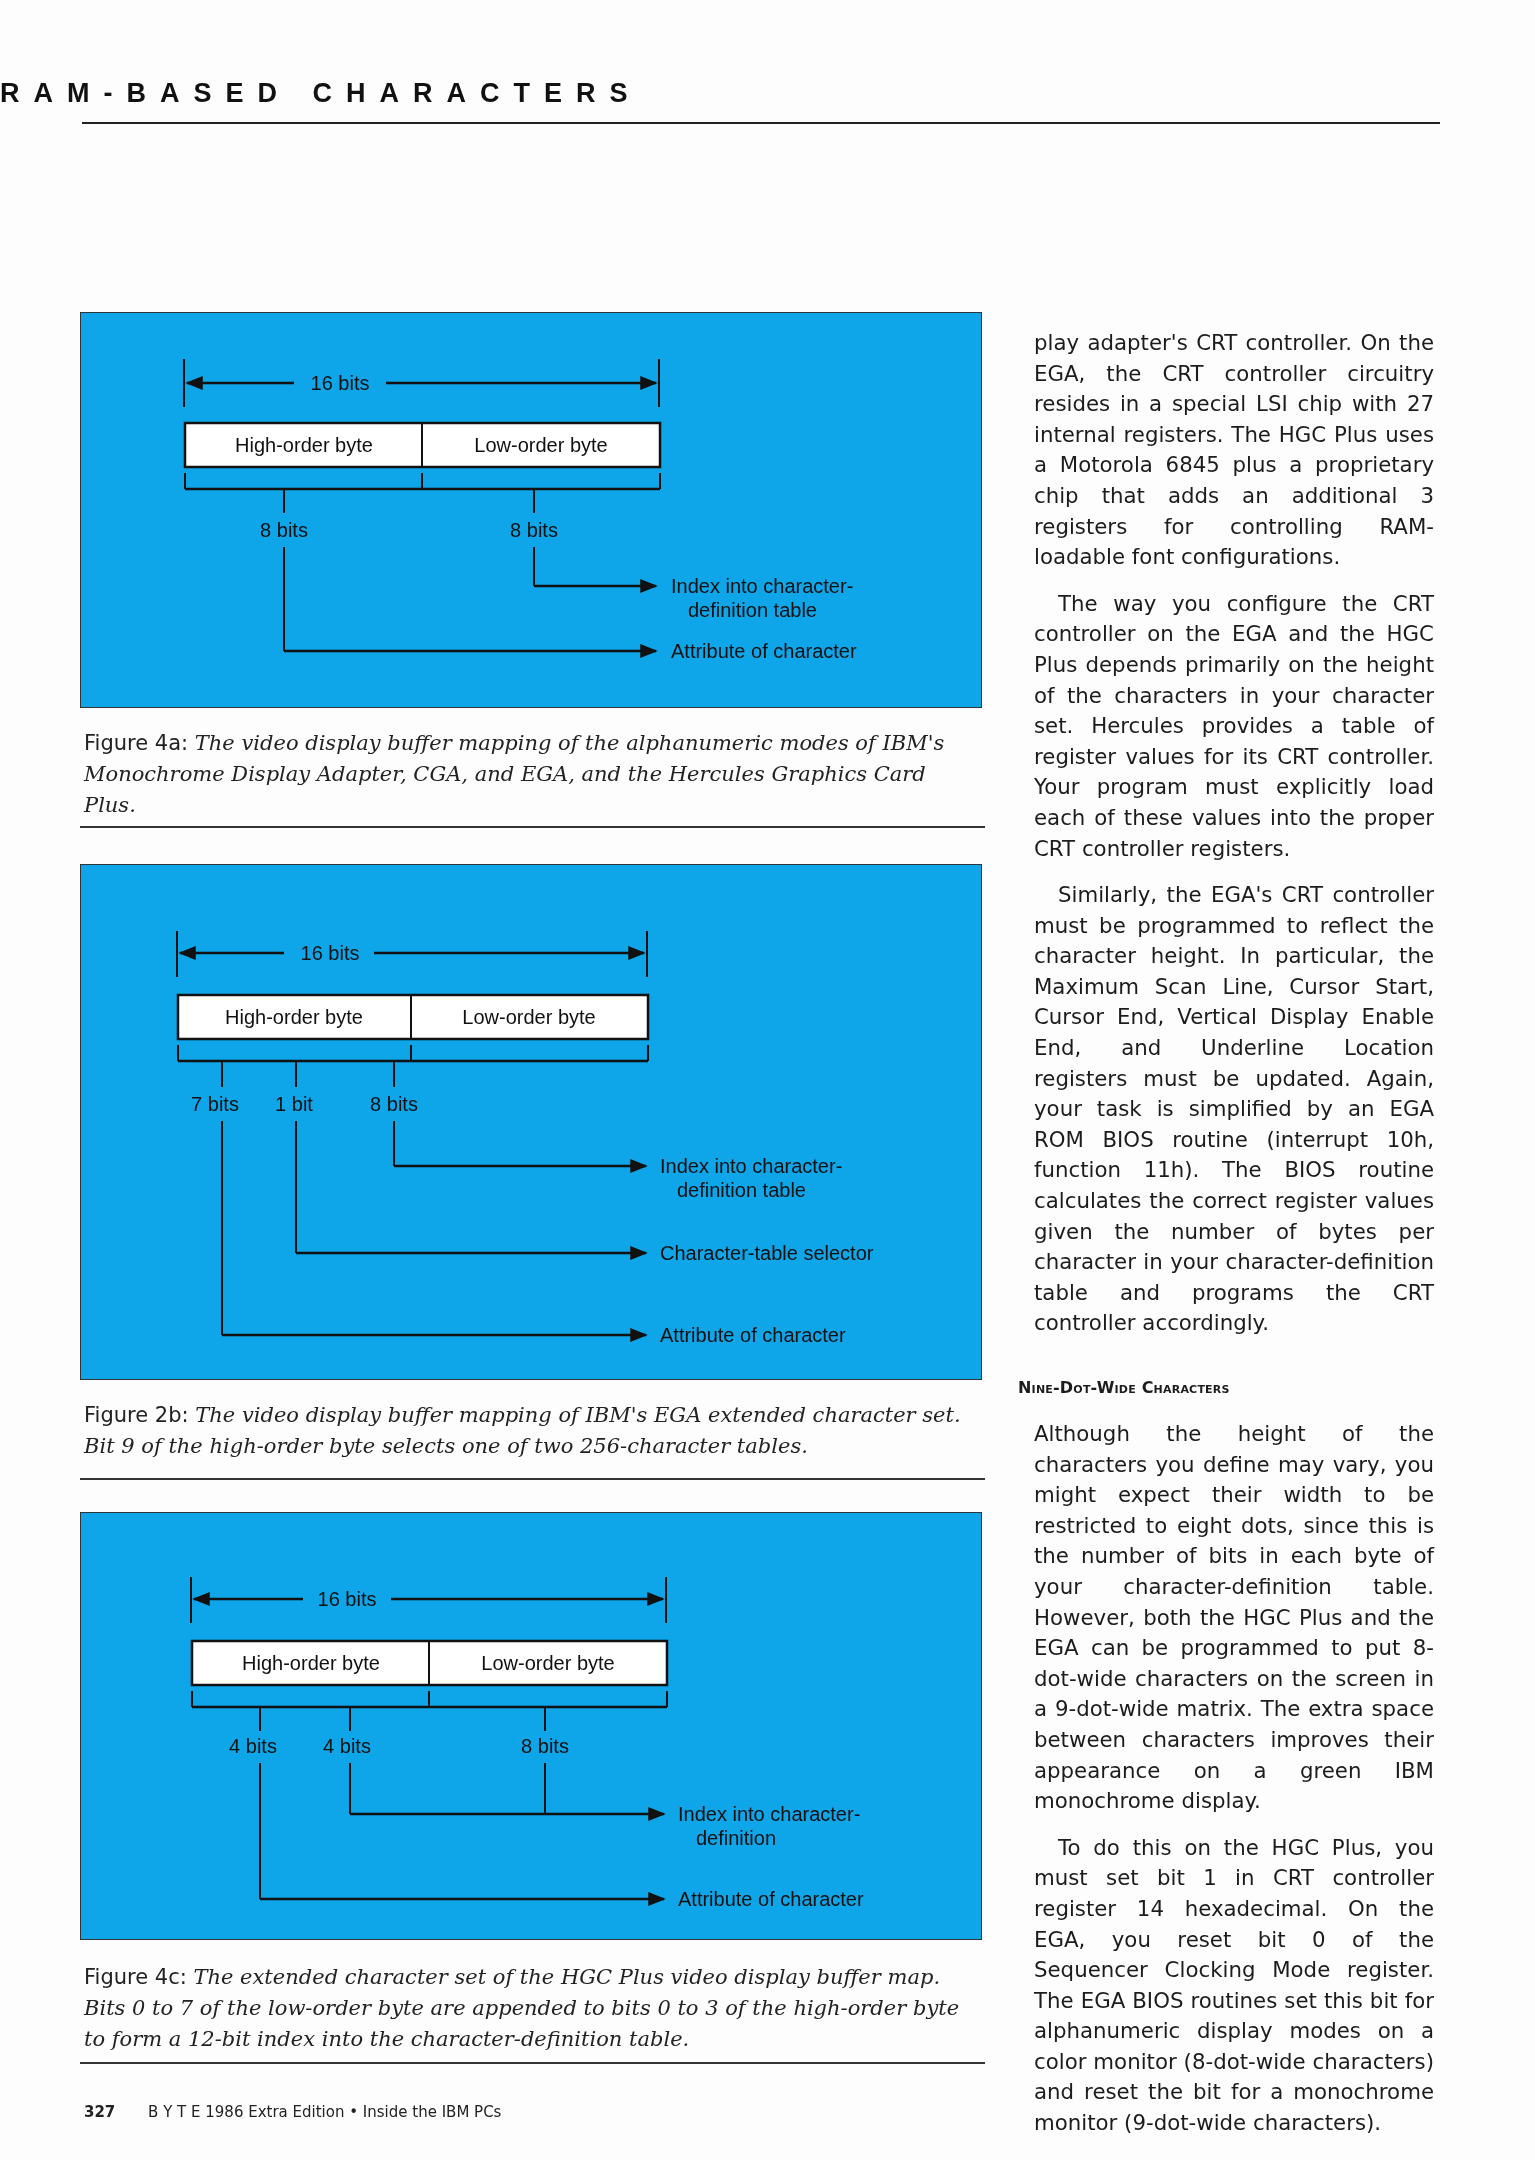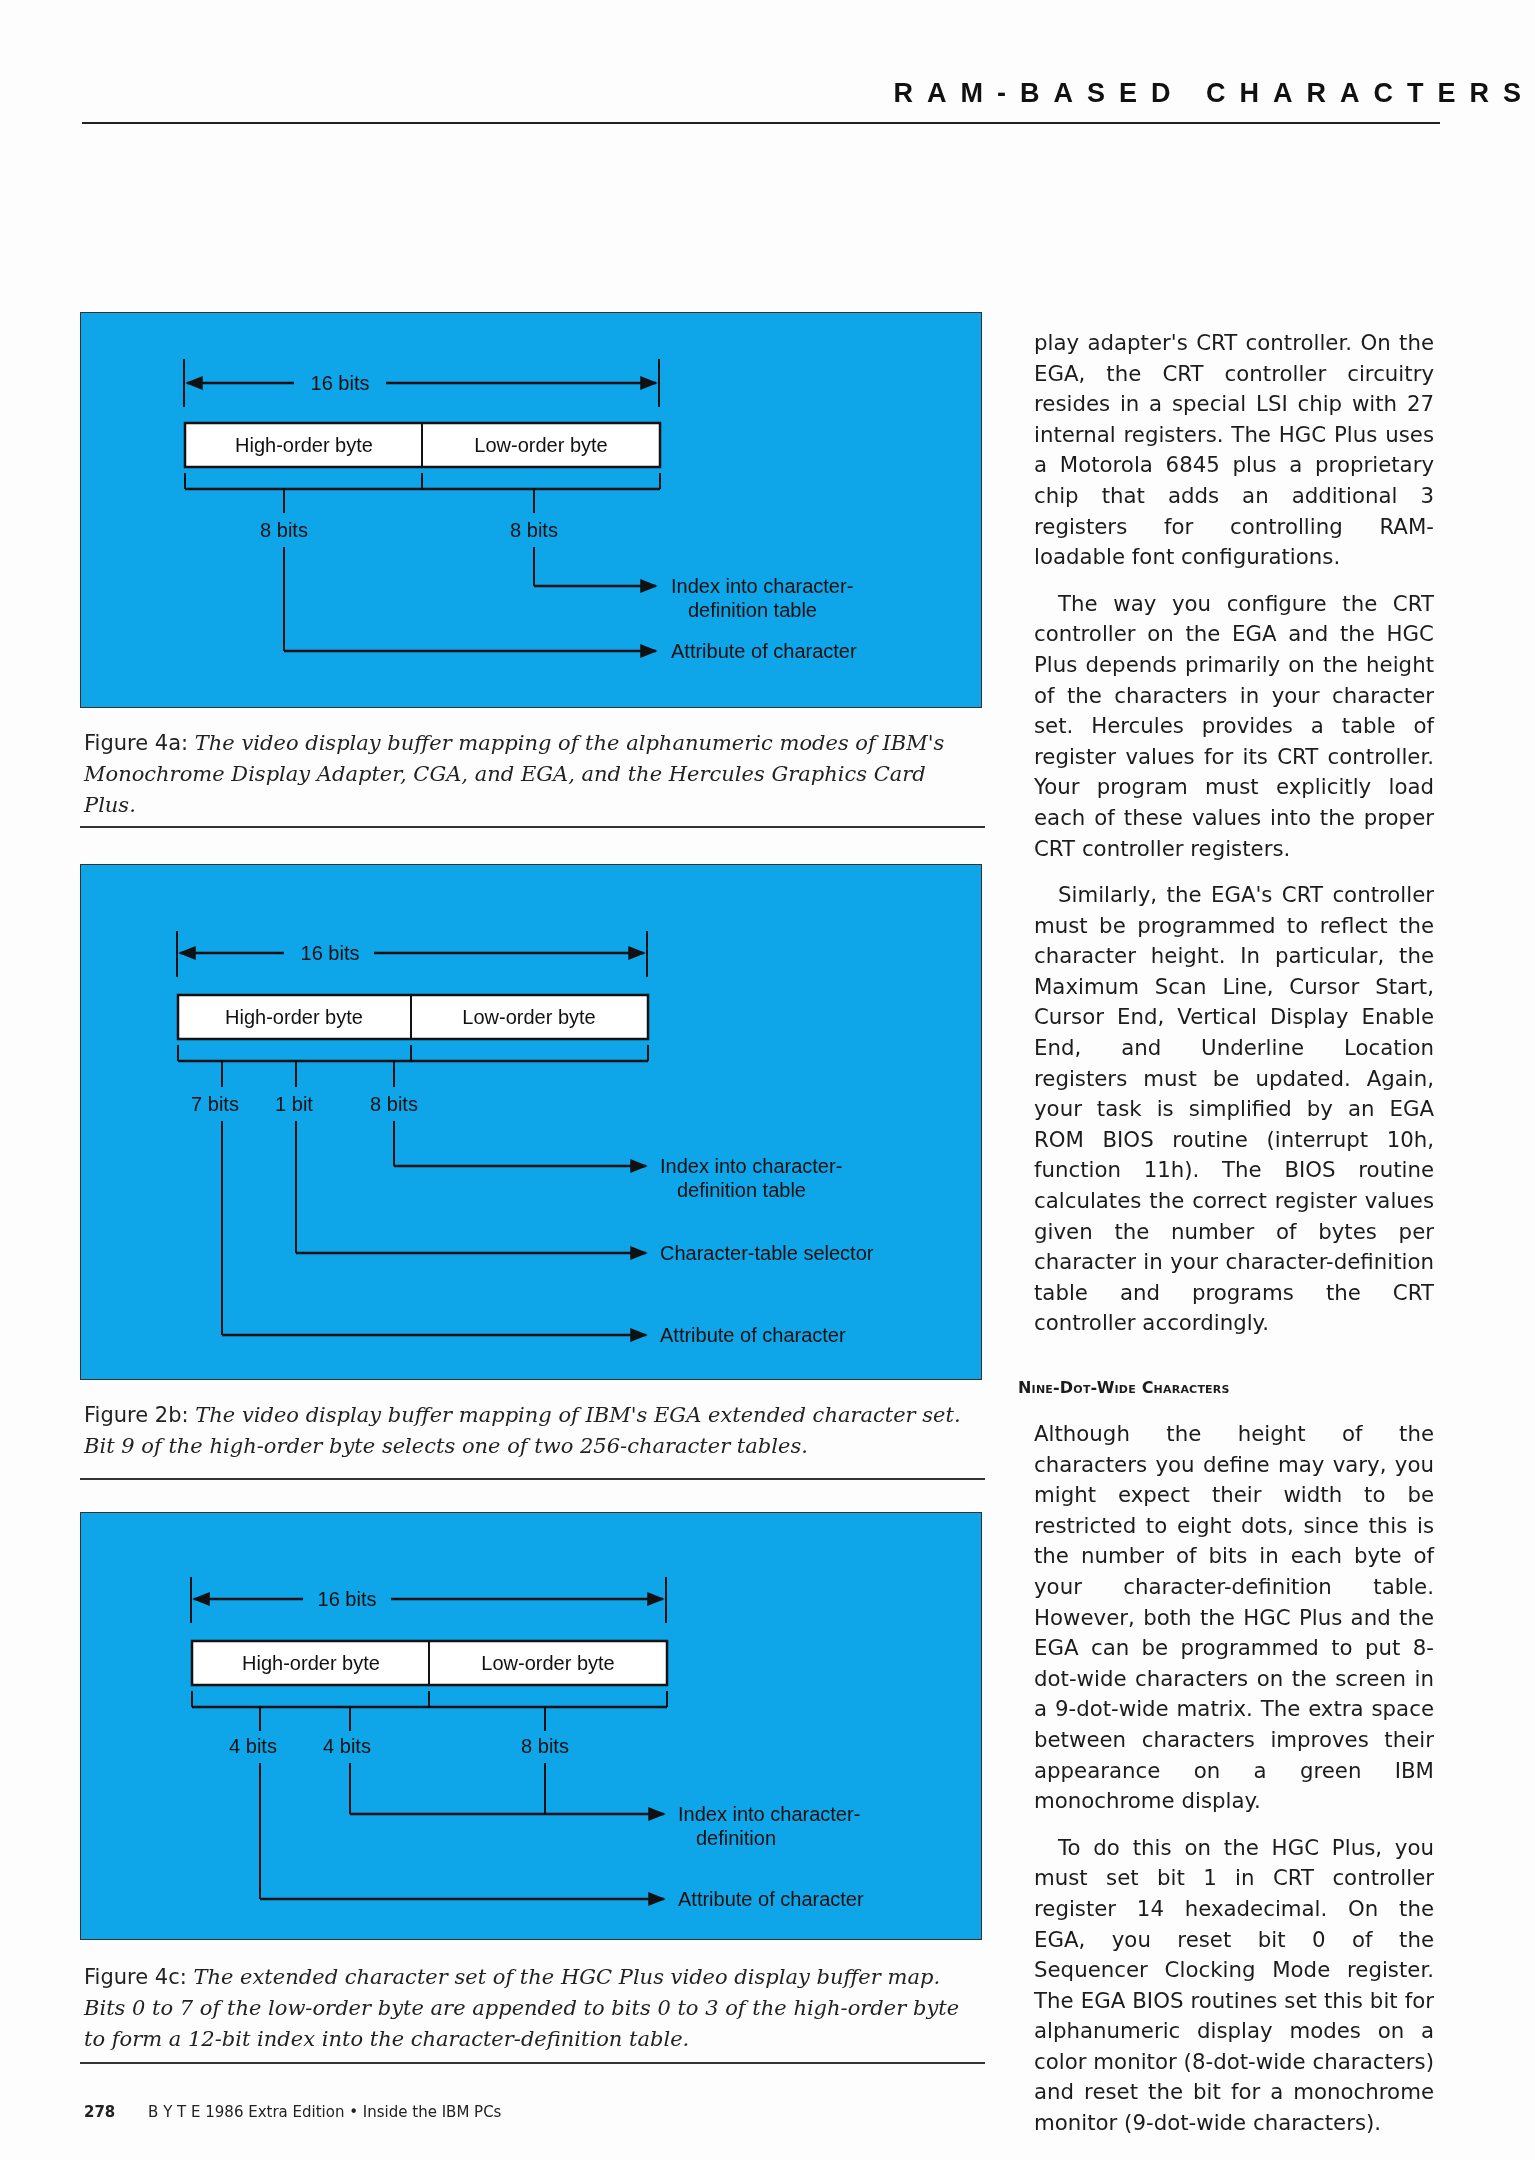--- a/index.html
+++ b/index.html
@@ -2,21 +2,21 @@
 <html><head>
 <meta charset="utf-8">
 <style>
   html, body { margin:0; padding:0; }
   body {
     width:1535px; height:2160px; position:relative; overflow:hidden;
     background:#fdfdfd; color:#1a1a1a;
     font-family:"DejaVu Sans", sans-serif;
   }
   .running-head {
-    position:absolute; left:0; width:1535px; top:78px; text-align:right;
+    position:absolute; left:0; width:1535px; top:78px; text-align:left;
     font-family:"Liberation Sans", sans-serif; font-weight:bold;
     font-size:27px; letter-spacing:14px; color:#111;
   }
   .head-rule { position:absolute; left:82px; top:122px; width:1358px; height:2px; background:#222; }
 
   .fig-box {
     position:absolute; left:80px; width:900px;
     border:1.5px solid #333; background:#0ea5e9;
   }
   .fig-rule { position:absolute; left:80px; width:905px; height:2px; background:#333; }
@@ -195,15 +195,15 @@
   <p class="ind">The way you configure the CRT controller on the EGA and the HGC Plus depends primarily on the height of the characters in your character set. Hercules provides a table of register values for its CRT controller. Your program must explicitly load each of these values into the proper CRT controller registers.</p>
   <p class="ind">Similarly, the EGA's CRT controller must be programmed to reflect the character height. In particular, the Maximum Scan Line, Cursor Start, Cursor End, Vertical Display Enable End, and Underline Location registers must be updated. Again, your task is simplified by an EGA ROM BIOS routine (interrupt 10h, function 11h). The BIOS routine calculates the correct register values given the number of bytes per character in your character-definition table and programs the CRT controller accordingly.</p>
   <h2>Nine-Dot-Wide Characters</h2>
   <p>Although the height of the characters you define may vary, you might expect their width to be restricted to eight dots, since this is the number of bits in each byte of your character-definition table. However, both the HGC Plus and the EGA can be programmed to put 8-dot-wide characters on the screen in a 9-dot-wide matrix. The extra space between characters improves their appearance on a green IBM monochrome display.</p>
   <p class="ind">To do this on the HGC Plus, you must set bit 1 in CRT controller register 14 hexadecimal. On the EGA, you reset bit 0 of the Sequencer Clocking Mode register. The EGA BIOS routines set this bit for alphanumeric display modes on a color monitor (8-dot-wide characters) and reset the bit for a monochrome monitor (9-dot-wide characters).</p>
   <p class="ind">A subtle built-in function of both</p>
   <span class="continued">(continued)</span>
 </div>
 
 <div class="footer">
-  <span class="pg">278</span>
+  <span class="pg">327</span>
   <span>B Y T E 1986 Extra Edition • Inside the IBM PCs</span>
 </div>
 
 </body></html>

